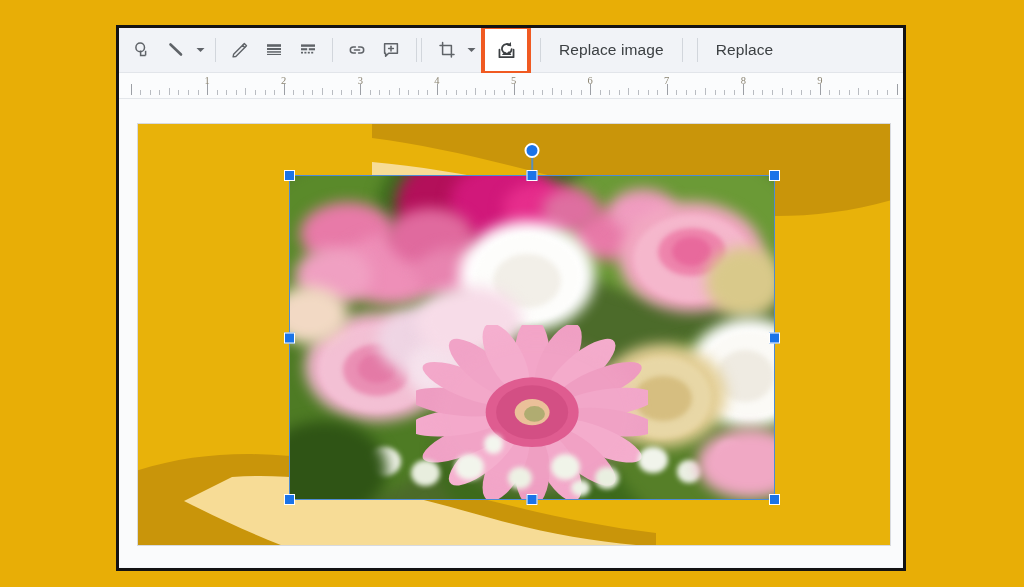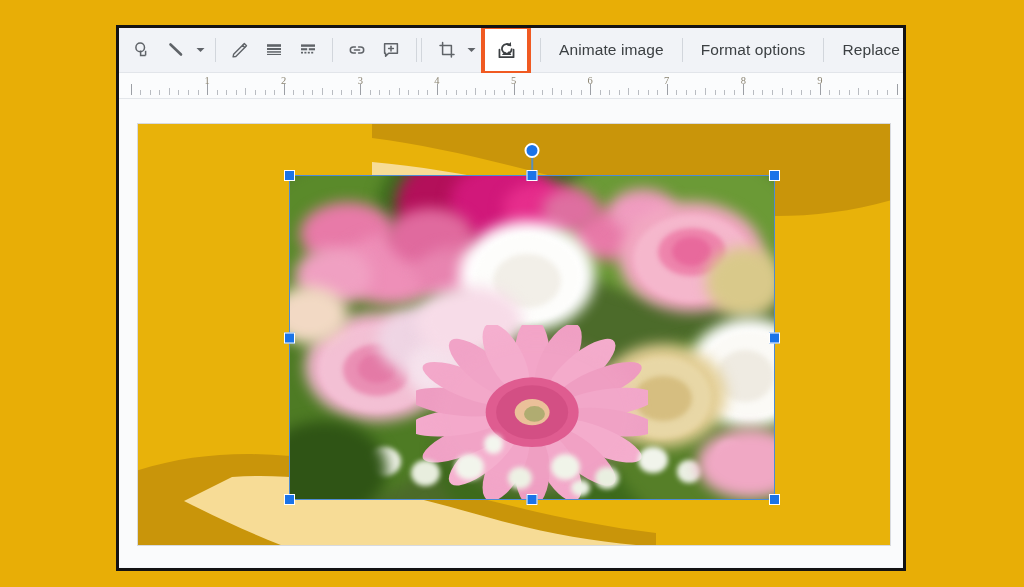--- a/index.html
+++ b/index.html
@@ -320,23 +320,22 @@
           <path d="M3.3 9.2 V16.4 H16.7 V9.2" fill="none" stroke="#3C4043" stroke-width="1.7" stroke-linecap="round" stroke-linejoin="round"></path>
           <path d="M5.6 14.3 L8.4 10.9 L10.4 13.0 L12.4 10.4 L14.6 14.3 Z" fill="#3C4043"></path>
           <path d="M13.6 5.2 A4.6 4.6 0 1 0 14.9 8.6" fill="none" stroke="#3C4043" stroke-width="1.7" stroke-linecap="round"></path>
           <path d="M14.3 1.9 L14.3 5.8 L10.5 5.4 Z" fill="#3C4043"></path>
         </svg>
       </div>
     </div>
 
     <div class="divider"></div>
 
-    <div class="text-btn">Animate image</div>
+    <div class="text-btn">Replace image</div>
     <div class="divider"></div>
-    <div class="text-btn">Format options</div>
     <div class="divider"></div>
     <div class="text-btn">Replace</div>
   </div>
 
   <div id="ruler">
       <div class="ruler-tick major" style="left: 11.5px;"></div>
       <div class="ruler-tick minor" style="left: 21.075px;"></div>
       <div class="ruler-tick minor" style="left: 30.65px;"></div>
       <div class="ruler-tick minor" style="left: 40.225px;"></div>
       <div class="ruler-tick mid" style="left: 49.8px;"></div>

